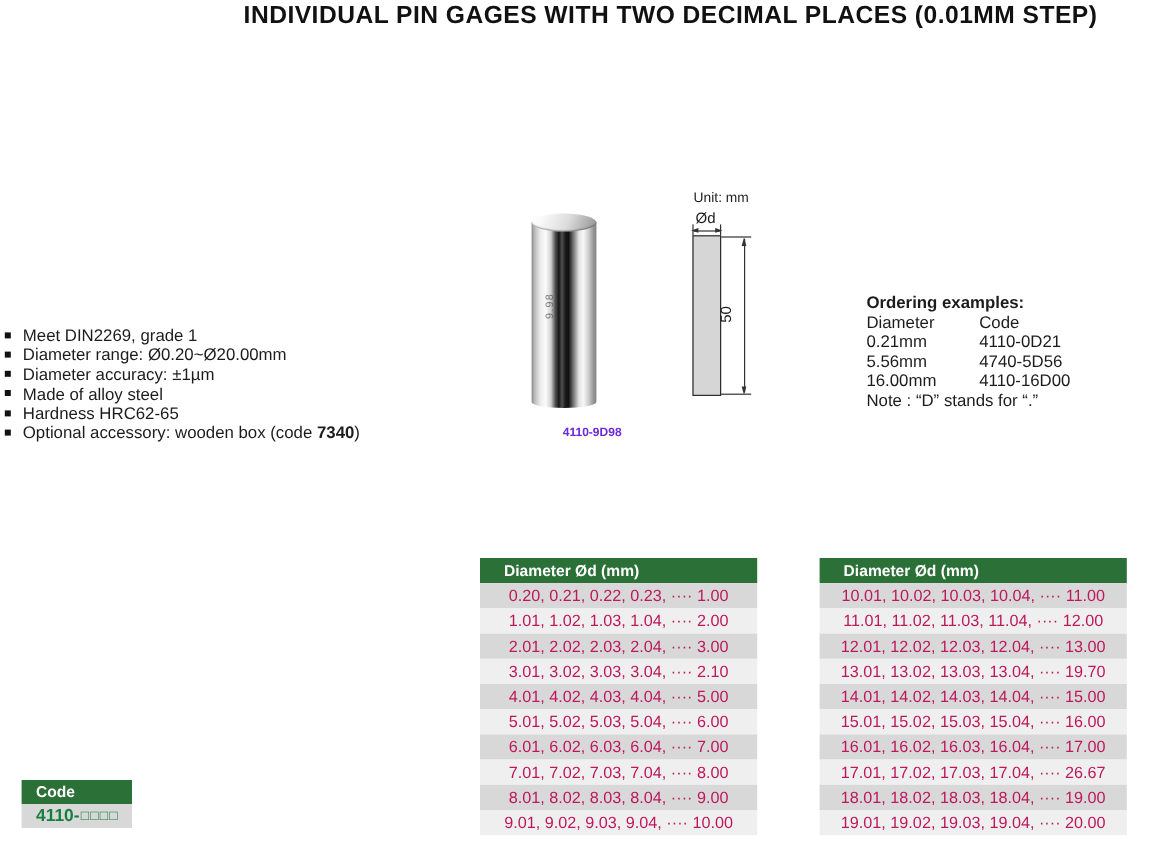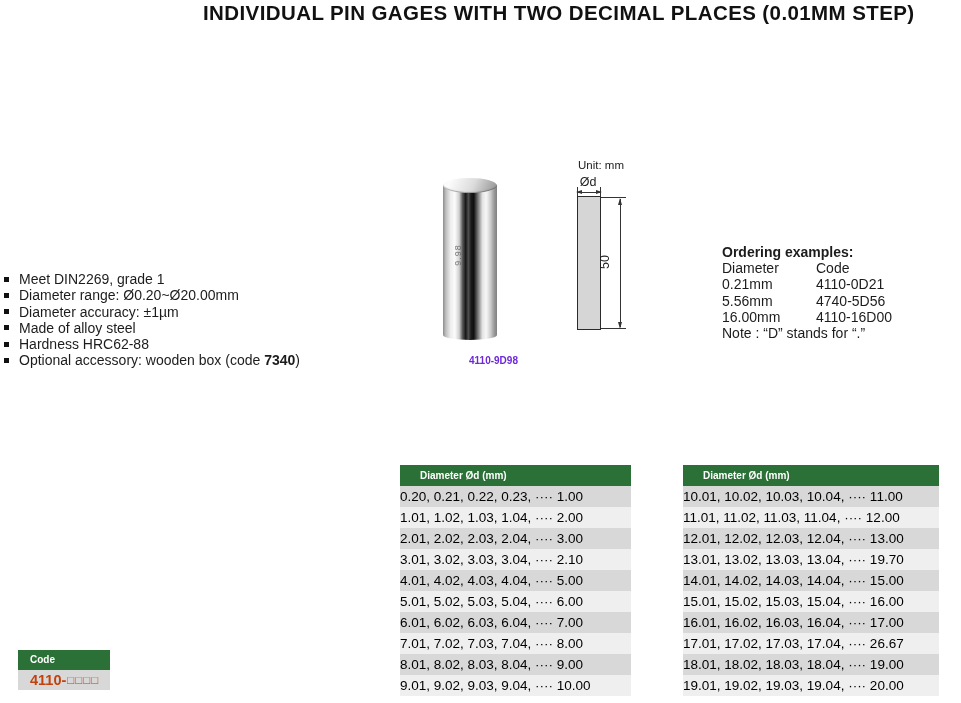--- a/index.html
+++ b/index.html
@@ -55,45 +55,45 @@
   .ord-head{font-weight:bold;}
   .ord-row{display:flex;}
   .ord-row .c1{display:inline-block;width:94px;}
   .ord-note{white-space:nowrap;}
 
   
   .ptable{position:absolute;top:465px;}
   .t1{left:400px;width:231px;}
   .t2{left:683px;width:256px;}
   .thead{height:21px;line-height:21px;background:#2b7137;color:#fff;font-weight:bold;
-         font-size:10px;padding-left:20px;box-sizing:border-box;white-space:nowrap;}
-  .trow{height:21px;line-height:21px;font-size:13.5px;color:#000000;white-space:nowrap;}
+         font-size:13px;padding-left:20px;box-sizing:border-box;white-space:nowrap;}
+  .trow{height:21px;line-height:21px;text-align:center;font-size:13.5px;color:#be185d;white-space:nowrap;}
   .trow.odd{background:#d8d8d8;}
   .trow.even{background:#efefef;}
 
   
   .codeblock{position:absolute;left:18px;top:650px;width:92px;}
   .codeblock .thead{height:20px;line-height:20px;padding-left:12px;}
   .code-val{height:20px;line-height:20px;background:#d8d8d8;font-weight:bold;font-size:14.5px;
-            padding-left:12px;box-sizing:border-box;color:#c2410c;white-space:nowrap;}
+            padding-left:12px;box-sizing:border-box;color:#15803d;white-space:nowrap;}
   .code-val .boxes{font-size:11.5px;font-weight:normal;letter-spacing:1px;position:relative;top:-1px;left:1px;}
 </style>
 </head>
 <body>
 
 <div class="page">
 
   <h1 class="title">INDIVIDUAL PIN GAGES WITH TWO DECIMAL PLACES (0.01MM STEP)</h1>
 
   <ul class="features">
       <li>Meet DIN2269, grade 1</li>
       <li>Diameter range: Ø0.20~Ø20.00mm</li>
       <li>Diameter accuracy: ±1µm</li>
       <li>Made of alloy steel</li>
-      <li>Hardness HRC62-88</li>
+      <li>Hardness HRC62-65</li>
       <li>Optional accessory: wooden box (code <b>7340</b>)</li>
     </ul>
 
   <div class="pin">
     <div class="pin-body"></div>
     <div class="pin-top"></div>
     <div class="pin-marking">9.98</div>
   </div>
   <div class="pin-caption">4110-9D98</div>
 

